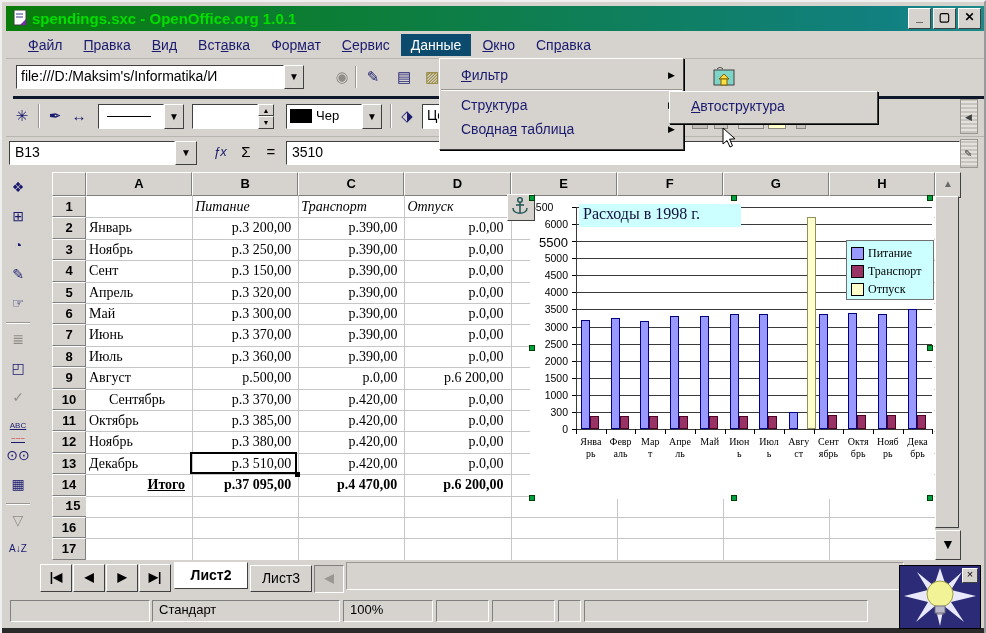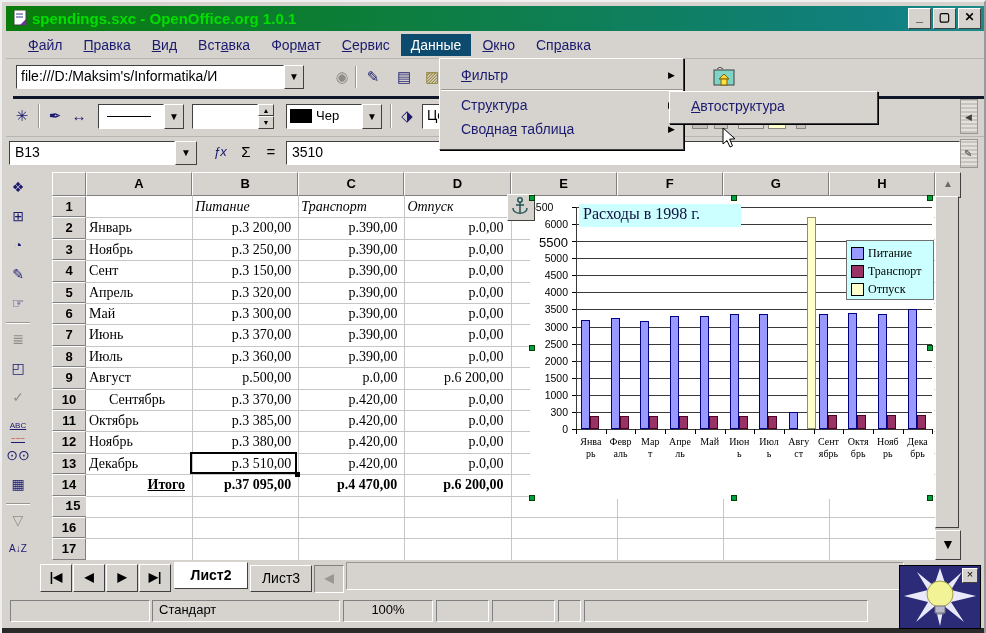--- a/index.html
+++ b/index.html
@@ -454,21 +454,21 @@
         <div class="tab" style="position: absolute; left: 172px; top: 2px; width: 74px; background: rgb(255, 255, 255); font-weight: bold; z-index: 2;">Лист2</div>
         <div class="tab" style="position: absolute; left: 248px; top: 5px; width: 62px; background: rgb(214, 211, 206); font-weight: normal; z-index: 1;">Лист3</div>
       </div>
     <div class="navbtn abs" style="left:312px;top:5px;width:28px;color:#9a9792;border-color:#808080 #fff #fff #808080;background:#ccc9c4">◀</div>
     <div class="abs" style="left:344px;top:2px;width:558px;height:28px;background:#D6D3CE;border:1px solid;border-color:#9a9792 #fff #fff #9a9792;box-sizing:border-box"></div>
   </div>
 
   <div class="abs" style="left:0;top:594px;width:986px;height:32px" id="statusbar">
       <div class="status-cell" style="position: absolute; left: 8px; top: 4px; width: 140px; text-align: left;"></div>
       <div class="status-cell" style="position: absolute; left: 150px; top: 4px; width: 188px; text-align: left;">Стандарт</div>
-      <div class="status-cell" style="position: absolute; left: 341px; top: 4px; width: 90px; text-align: center;">100%</div>
+      <div class="status-cell" style="position: absolute; left: 341px; top: 4px; width: 90px; ">100%</div>
       <div class="status-cell" style="position: absolute; left: 434px; top: 4px; width: 53px; text-align: left;"></div>
       <div class="status-cell" style="position: absolute; left: 490px; top: 4px; width: 63px; text-align: left;"></div>
       <div class="status-cell" style="position: absolute; left: 556px; top: 4px; width: 23px; text-align: left;"></div>
       <div class="status-cell" style="position: absolute; left: 582px; top: 4px; width: 284px; text-align: left;"></div>
     </div>
 
   <div class="abs menu-pop" style="left:437px;top:56px;width:245px;height:92px;padding-top:4px;box-sizing:border-box" id="datamenu">
       <div class="ditem">
         <span><u>Ф</u>ильтр</span>
         <span class="arrow">▶</span>

